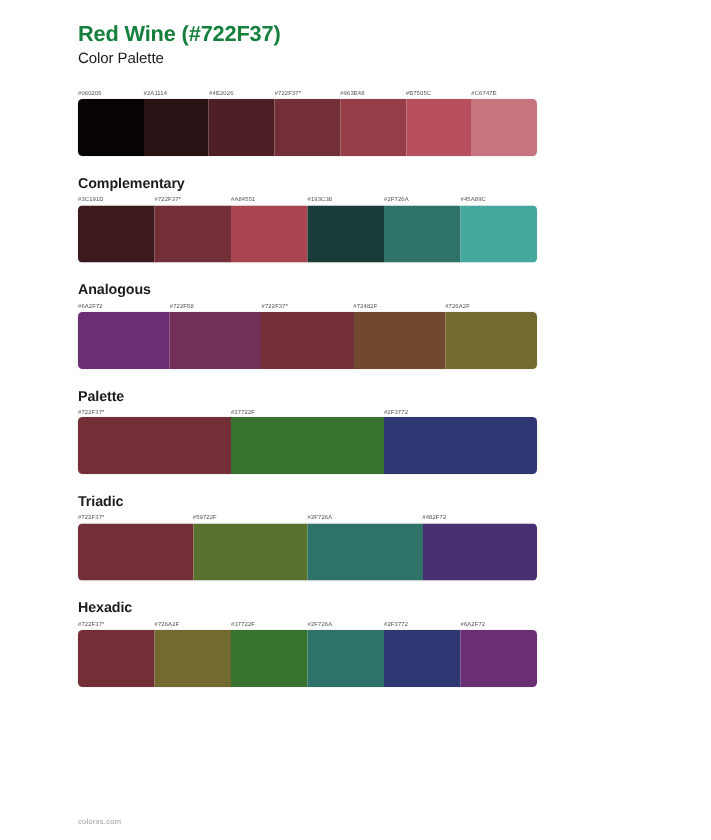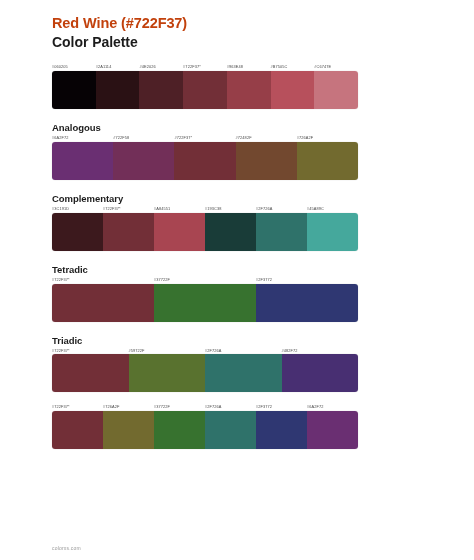--- a/index.html
+++ b/index.html
@@ -14,27 +14,27 @@
     position: relative;
     width: 474px;
     height: 560px;
     background: #ffffff;
     padding: 14px 52px 0 52px;
     overflow: hidden;
   }
   .title {
     font-size: 14.5px;
     font-weight: bold;
-    color: #c2410c;
+    color: #15803d;
     letter-spacing: -0.1px;
     line-height: 1.25;
   }
   .subtitle {
-    font-size: 14px;
-    font-weight: bold;
+    font-size: 10px;
+    font-weight: normal;
     color: #1c1c1c;
     letter-spacing: -0.05px;
     margin-top: 1px;
     line-height: 1.3;
   }
   .sections { margin-top: 14px; }
   .section { margin-bottom: 13px; }
   .section-title {
     font-size: 9.5px;
     font-weight: bold;
@@ -96,57 +96,57 @@
           <div class="swatch" style="width: 14.2857%; background: rgb(6, 2, 5);"></div>
           <div class="swatch" style="width: 14.2857%; background: rgb(42, 17, 20);"></div>
           <div class="swatch" style="width: 14.2857%; background: rgb(78, 32, 38);"></div>
           <div class="swatch" style="width: 14.2857%; background: rgb(114, 47, 55);"></div>
           <div class="swatch" style="width: 14.2857%; background: rgb(150, 62, 72);"></div>
           <div class="swatch" style="width: 14.2857%; background: rgb(183, 80, 92);"></div>
           <div class="swatch" style="width: 14.2857%; background: rgb(198, 116, 126);"></div>
         </div>
       </div>
       <div class="section">
-        <div class="section-title">Analogous</div>
-        <div class="labels">
-          <div class="label" style="width: 20%;">#6A2F72</div>
-          <div class="label" style="width: 20%;">#722F58</div>
-          <div class="label" style="width: 20%;">#722F37*</div>
-          <div class="label" style="width: 20%;">#72482F</div>
-          <div class="label" style="width: 20%;">#726A2F</div>
-        </div>
-        <div class="swatches">
-          <div class="swatch" style="width: 20%; background: rgb(106, 47, 114);"></div>
-          <div class="swatch" style="width: 20%; background: rgb(114, 47, 88);"></div>
-          <div class="swatch" style="width: 20%; background: rgb(114, 47, 55);"></div>
-          <div class="swatch" style="width: 20%; background: rgb(114, 72, 47);"></div>
-          <div class="swatch" style="width: 20%; background: rgb(114, 106, 47);"></div>
-        </div>
-      </div>
-      <div class="section">
         <div class="section-title">Complementary</div>
         <div class="labels">
           <div class="label" style="width: 16.6667%;">#3C191D</div>
           <div class="label" style="width: 16.6667%;">#722F37*</div>
           <div class="label" style="width: 16.6667%;">#A84551</div>
           <div class="label" style="width: 16.6667%;">#193C38</div>
           <div class="label" style="width: 16.6667%;">#2F726A</div>
           <div class="label" style="width: 16.6667%;">#45A89C</div>
         </div>
         <div class="swatches">
           <div class="swatch" style="width: 16.6667%; background: rgb(60, 25, 29);"></div>
           <div class="swatch" style="width: 16.6667%; background: rgb(114, 47, 55);"></div>
           <div class="swatch" style="width: 16.6667%; background: rgb(168, 69, 81);"></div>
           <div class="swatch" style="width: 16.6667%; background: rgb(25, 60, 56);"></div>
           <div class="swatch" style="width: 16.6667%; background: rgb(47, 114, 106);"></div>
           <div class="swatch" style="width: 16.6667%; background: rgb(69, 168, 156);"></div>
         </div>
       </div>
       <div class="section">
-        <div class="section-title">Tetradic</div>
+        <div class="section-title">Analogous</div>
+        <div class="labels">
+          <div class="label" style="width: 20%;">#6A2F72</div>
+          <div class="label" style="width: 20%;">#722F58</div>
+          <div class="label" style="width: 20%;">#722F37*</div>
+          <div class="label" style="width: 20%;">#72482F</div>
+          <div class="label" style="width: 20%;">#726A2F</div>
+        </div>
+        <div class="swatches">
+          <div class="swatch" style="width: 20%; background: rgb(106, 47, 114);"></div>
+          <div class="swatch" style="width: 20%; background: rgb(114, 47, 88);"></div>
+          <div class="swatch" style="width: 20%; background: rgb(114, 47, 55);"></div>
+          <div class="swatch" style="width: 20%; background: rgb(114, 72, 47);"></div>
+          <div class="swatch" style="width: 20%; background: rgb(114, 106, 47);"></div>
+        </div>
+      </div>
+      <div class="section">
+        <div class="section-title">Palette</div>
         <div class="labels">
           <div class="label" style="width: 33.3333%;">#722F37*</div>
           <div class="label" style="width: 33.3333%;">#37722F</div>
           <div class="label" style="width: 33.3333%;">#2F3772</div>
         </div>
         <div class="swatches">
           <div class="swatch" style="width: 33.3333%; background: rgb(114, 47, 55);"></div>
           <div class="swatch" style="width: 33.3333%; background: rgb(55, 114, 47);"></div>
           <div class="swatch" style="width: 33.3333%; background: rgb(47, 55, 114);"></div>
         </div>
@@ -160,20 +160,21 @@
           <div class="label" style="width: 25%;">#482F72</div>
         </div>
         <div class="swatches">
           <div class="swatch" style="width: 25%; background: rgb(114, 47, 55);"></div>
           <div class="swatch" style="width: 25%; background: rgb(89, 114, 47);"></div>
           <div class="swatch" style="width: 25%; background: rgb(47, 114, 106);"></div>
           <div class="swatch" style="width: 25%; background: rgb(72, 47, 114);"></div>
         </div>
       </div>
       <div class="section">
+        <div class="section-title">Hexadic</div>
         <div class="labels">
           <div class="label" style="width: 16.6667%;">#722F37*</div>
           <div class="label" style="width: 16.6667%;">#726A2F</div>
           <div class="label" style="width: 16.6667%;">#37722F</div>
           <div class="label" style="width: 16.6667%;">#2F726A</div>
           <div class="label" style="width: 16.6667%;">#2F3772</div>
           <div class="label" style="width: 16.6667%;">#6A2F72</div>
         </div>
         <div class="swatches">
           <div class="swatch" style="width: 16.6667%; background: rgb(114, 47, 55);"></div>

